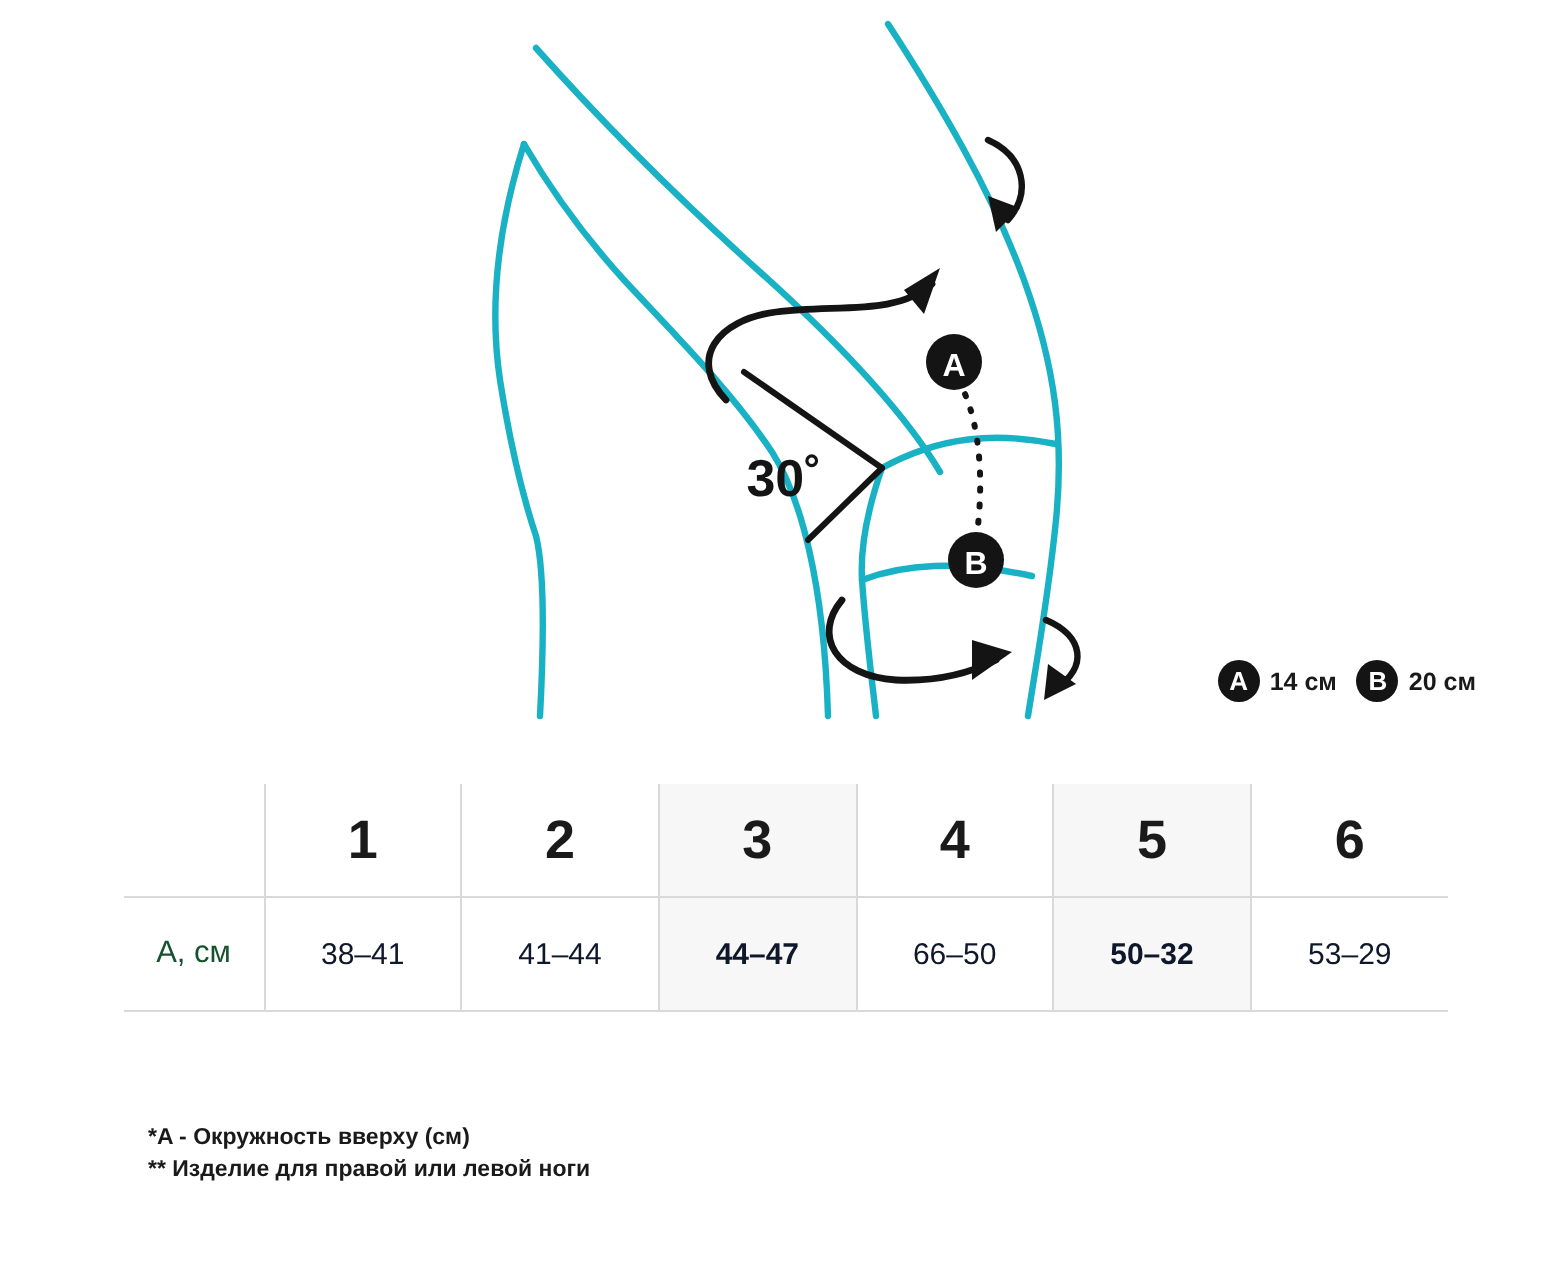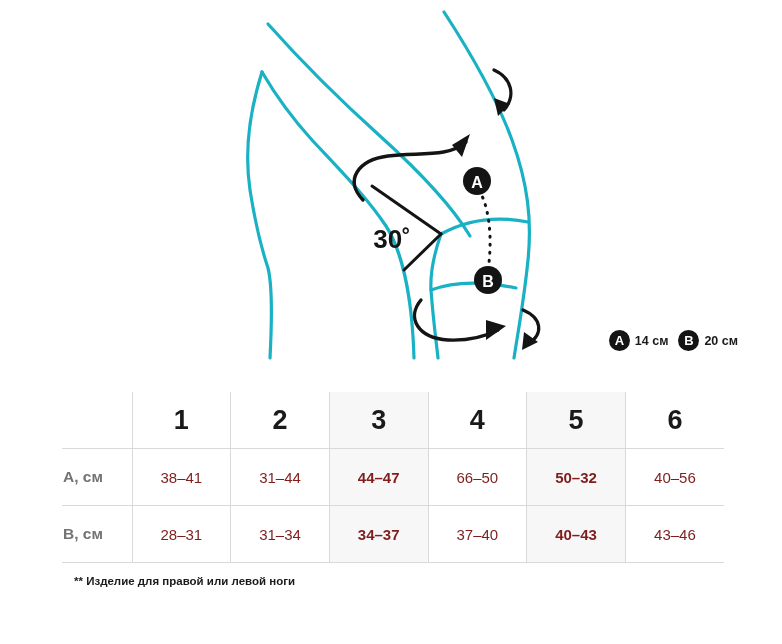--- a/index.html
+++ b/index.html
@@ -84,45 +84,45 @@
     font-weight: bold;
     color: #1a1a1a;
     border-bottom: 1px solid #d9d9d9;
   }
   #size-table thead th.corner {
     border-right: 1px solid #d9d9d9;
   }
   #size-table tbody td {
     height: 54px;
     font-size: 15px;
-    color: #7f1d1d;
+    color: #0f172a;
     border-bottom: 1px solid #d9d9d9;
   }
   #size-table tbody tr:last-child td {
     border-bottom: 1px solid #d9d9d9;
   }
   #size-table td.row-label {
     font-size: 15.5px;
-    font-weight: bold;
-    color: #737373;
-    text-align: left;
+    font-weight: normal;
+    color: #14532d;
+    text-align: center;
   }
   .col-shaded { background: #f7f7f8; font-weight: bold; }
 
   
   .notes {
     position: absolute;
     left: 74px;
     top: 562px;
     font-size: 11.5px;
     font-weight: bold;
     color: #1a1a1a;
     line-height: 1.35;
   }
-  .notes .note2 { margin-top: 12px; }
+  .notes .note2 { }
 </style>
 </head>
 <body>
 
 <div id="illustration">
   <svg width="782" height="380" viewBox="0 0 782 380" xmlns="http://www.w3.org/2000/svg">
 
     <g fill="none" stroke="#19b1c4" stroke-width="3.2" stroke-linecap="round" stroke-linejoin="round">
 
       <path d="M262 72 C 250 110, 244 150, 250 190 C 256 228, 262 250, 268 268 C 272 284, 272 320, 270 358"></path>
@@ -209,33 +209,25 @@
       <th class="col-shaded">3</th>
       <th>4</th>
       <th class="col-shaded">5</th>
       <th>6</th>
     </tr>
   </thead>
   <tbody>
     <tr>
       <td class="row-label">A, см</td>
       <td>38–41</td>
-      <td>31–44</td>
+      <td>41–44</td>
       <td class="col-shaded">44–47</td>
       <td>66–50</td>
       <td class="col-shaded">50–32</td>
-      <td>40–56</td>
-    </tr>
-    <tr>
-      <td class="row-label">B, см</td>
-      <td>28–31</td>
-      <td>31–34</td>
-      <td class="col-shaded">34–37</td>
-      <td>37–40</td>
-      <td class="col-shaded">40–43</td>
-      <td>43–46</td>
+      <td>53–29</td>
     </tr>
   </tbody>
 </table>
 
 <div class="notes">
+  <div>*A - Окружность вверху (см)</div>
   <div class="note2">** Изделие для правой или левой ноги</div>
 </div>
 
 </body></html>

